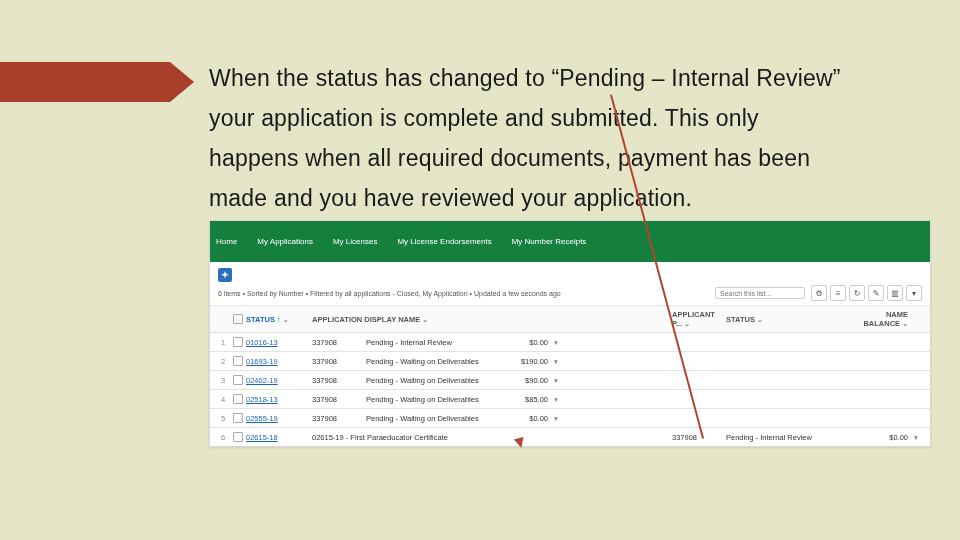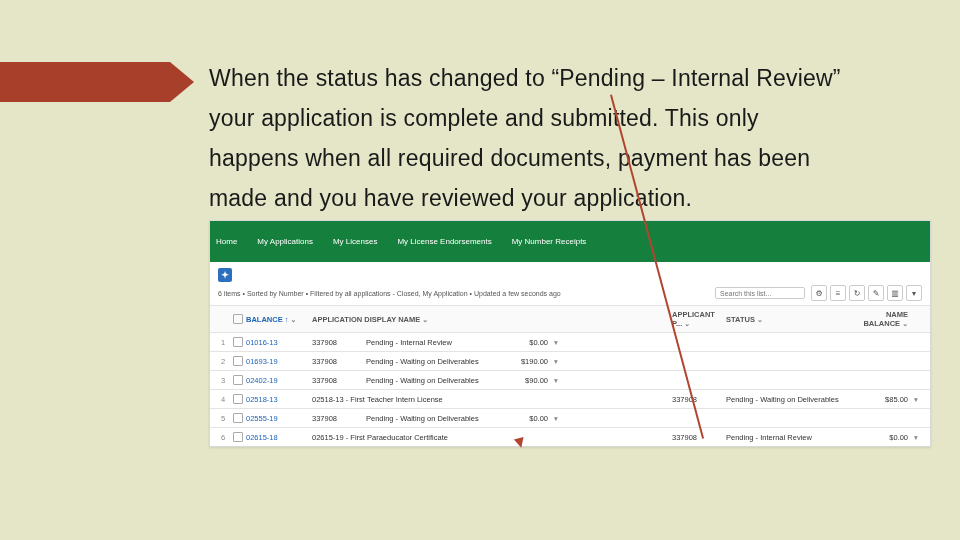--- a/index.html
+++ b/index.html
@@ -17,21 +17,21 @@
   .subhead{display:flex;align-items:center;padding:0 8px 4px 8px;font-size:7px;color:#555}
   .search{border:1px solid #ccc;border-radius:2px;padding:2px 18px 2px 4px;font-size:7px;color:#888;width:90px;height:12px;box-sizing:border-box}
   .tools{display:flex;gap:3px;margin-left:6px}
   .tbtn{width:14px;height:14px;border:1px solid #ccc;border-radius:2px;display:flex;align-items:center;justify-content:center;font-size:8px;color:#555;background:#fff}
   .thead,.trow{display:flex;align-items:center;padding:4px 6px;border-top:1px solid #e3e3e3;font-size:7.5px}
   .thead{background:#fafafa;color:#555;font-weight:600}
   .c-idx{width:14px;text-align:center;color:#888}
   .c-chk{width:16px;display:flex;justify-content:center}
   .chk{width:8px;height:8px;border:1px solid #aaa;border-radius:1px}
   .c-num{width:66px;color:#1b63b8}
-  .trow .c-num{cursor:pointer}
+  .trow .c-num{text-decoration:underline;cursor:pointer}
   .c-name{flex:1;min-width:0}
   .c-app{width:54px}
   .c-stat{width:132px}
   .c-bal{width:50px;text-align:right}
   .c-act{width:16px;text-align:center;color:#888}
   .chev{display:inline-block;font-size:8px;color:#888;margin-left:2px}
   .pointer{position:absolute;left:610px;top:95px;width:2px;height:356px;background:#b24430;transform:rotate(-15deg);transform-origin:top left}
   .arrowhead{position:absolute;width:0;height:0;border-left:5px solid transparent;border-right:5px solid transparent;border-top:10px solid #b24430;left:515px;top:438px;transform:rotate(-15deg)}
   .thead .chev{font-size:7px}
 </style>
@@ -64,21 +64,21 @@
         <div class="tbtn">✎</div>
         <div class="tbtn">▥</div>
         <div class="tbtn">▾</div>
       </div>
   </div>
   <div class="thead">
     <span class="c-idx"></span>
     <span class="c-chk">
         <span class="chk"></span>
       </span>
-    <span class="c-num"><span>BALANCE ↑</span><span class="chev">⌄</span></span>
+    <span class="c-num"><span>STATUS ↑</span><span class="chev">⌄</span></span>
     <span class="c-name"><span>APPLICATION DISPLAY NAME</span><span class="chev">⌄</span></span>
     <span class="c-app"><span>APPLICANT P...</span><span class="chev">⌄</span></span>
     <span class="c-stat"><span>STATUS</span><span class="chev">⌄</span></span>
     <span class="c-bal"><span>NAME BALANCE</span><span class="chev">⌄</span></span>
     <span class="c-act"></span>
   </div>
   <div id="rows">
       <div class="trow">
         <span class="c-idx">1</span>
         <span class="c-chk">
@@ -111,21 +111,20 @@
         <span class="c-stat">Pending - Waiting on Deliverables</span>
         <span class="c-bal">$90.00</span>
         <span class="c-act">▾</span>
       </div>
       <div class="trow">
         <span class="c-idx">4</span>
         <span class="c-chk">
           <span class="chk"></span>
         </span>
         <span class="c-num">02518-13</span>
-        <span class="c-name">02518-13 - First Teacher Intern License</span>
         <span class="c-app">337908</span>
         <span class="c-stat">Pending - Waiting on Deliverables</span>
         <span class="c-bal">$85.00</span>
         <span class="c-act">▾</span>
       </div>
       <div class="trow">
         <span class="c-idx">5</span>
         <span class="c-chk">
           <span class="chk"></span>
         </span>

